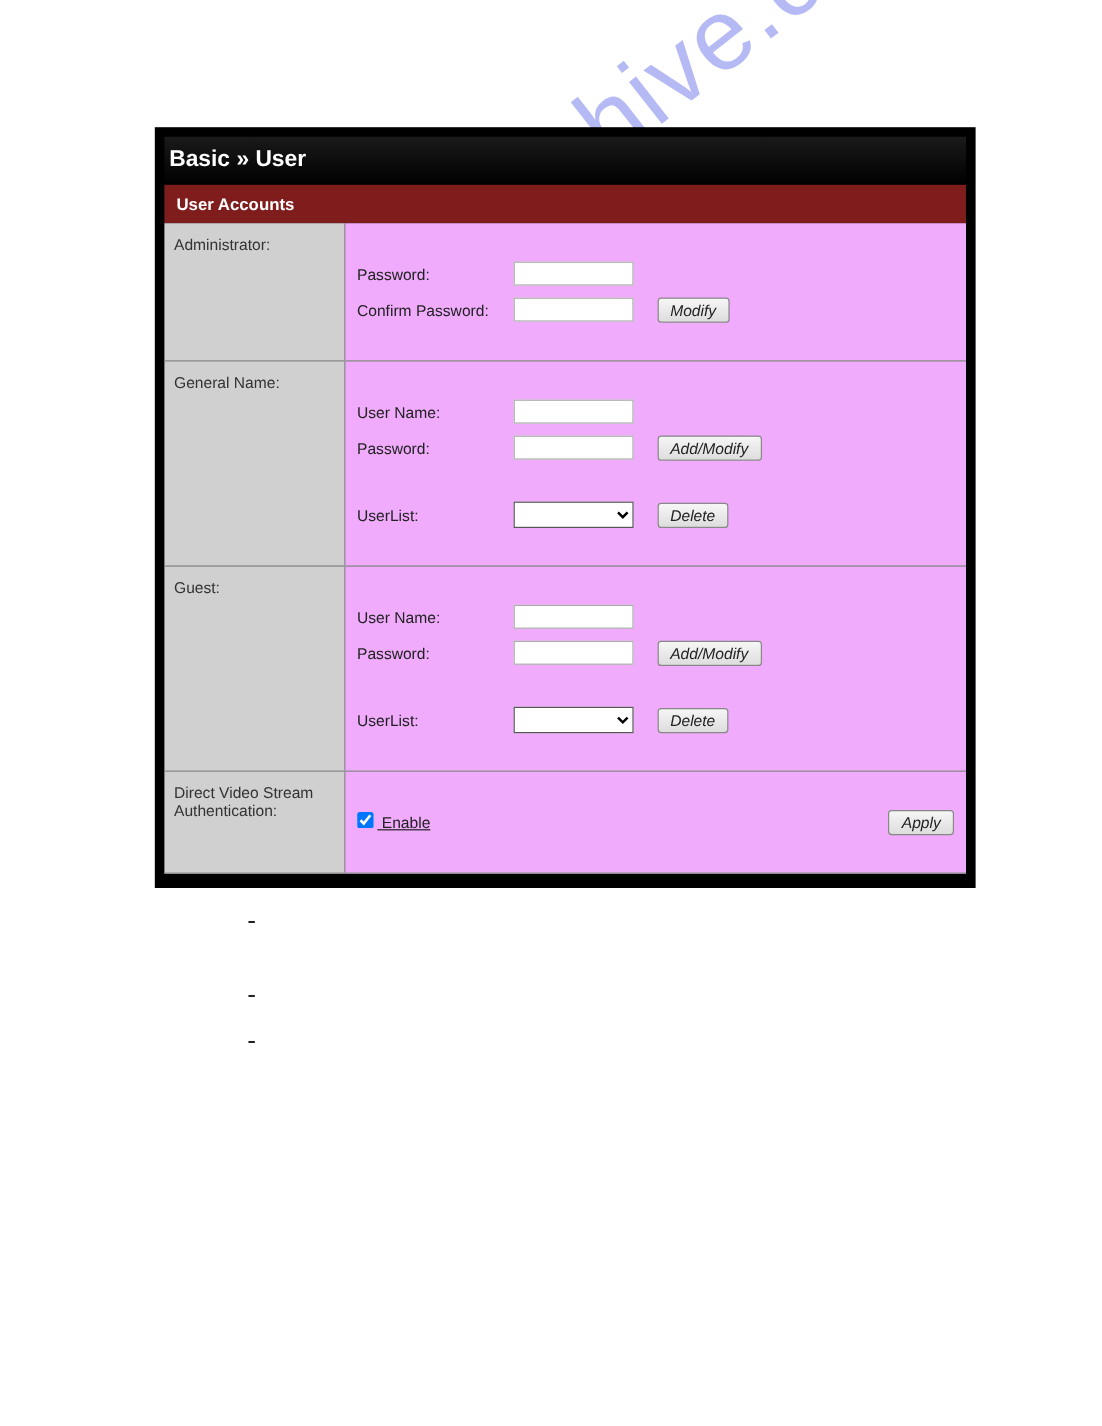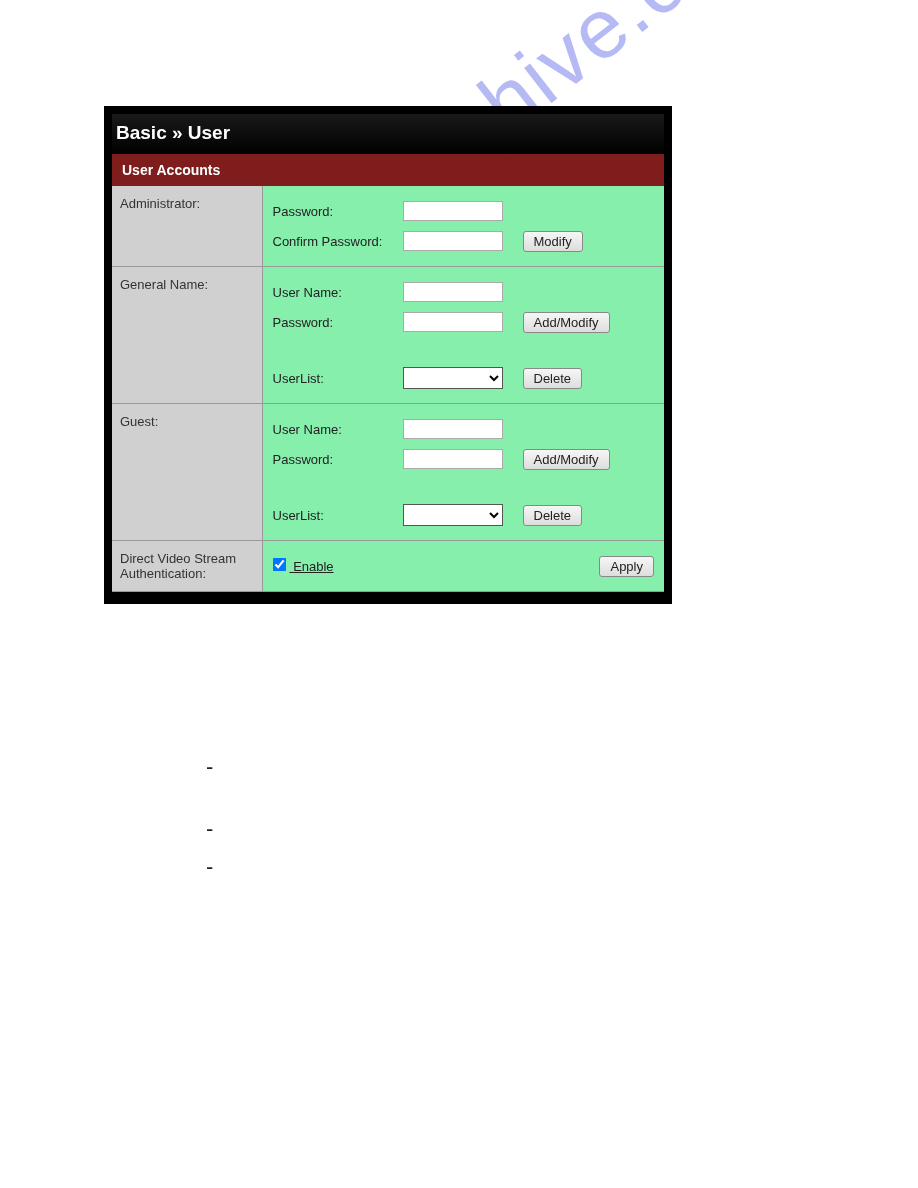--- a/index.html
+++ b/index.html
@@ -5,23 +5,23 @@
   * { box-sizing: border-box; margin: 0; padding: 0; }
   body {
     background: #fff;
     font-family: Arial, Helvetica, sans-serif;
     width: 918px;
     height: 1188px;
     position: relative;
   }
   .panel-wrap {
     position: absolute;
-    left: 104px;
+    left: 129px;
     top: 106px;
-    width: 568px;
+    width: 684px;
     background: #000;
     padding: 8px 8px 12px 8px;
   }
   .panel-title {
     color: #fff;
     font-size: 19px;
     font-weight: bold;
     padding: 8px 4px 10px 4px;
     background: linear-gradient(#1a1a1a, #000);
   }
@@ -43,22 +43,22 @@
     background: #d0d0d0;
     color: #333;
     font-size: 13px;
     font-weight: normal;
     width: 150px;
     vertical-align: top;
     padding: 10px 8px;
     border-right: 1px solid #999;
   }
   td.rowbody {
-    background: #86efac;
-    padding: 8px 10px;
+    background: #f0abfc;
+    padding: 25px 10px;
     vertical-align: top;
   }
   .frow {
     display: flex;
     align-items: center;
     margin: 4px 0;
     min-height: 26px;
   }
   .flabel {
     width: 130px;
@@ -82,20 +82,21 @@
   }
   .fbtn {
     margin-left: 20px;
     padding: 2px 10px;
     font-size: 13px;
     background: linear-gradient(#f6f6f6,#ddd);
     border: 1px solid #888;
     border-radius: 3px;
     color: #222;
     cursor: pointer;
+    font-style: italic;
   }
   .gap { height: 22px; }
   .chk { margin-right: 4px; transform: scale(1.05); }
   .watermark {
     position: absolute;
     left: 200px;
     top: 280px;
     font-size: 84px;
     font-weight: 500;
     color: rgba(90,100,230,0.45);

